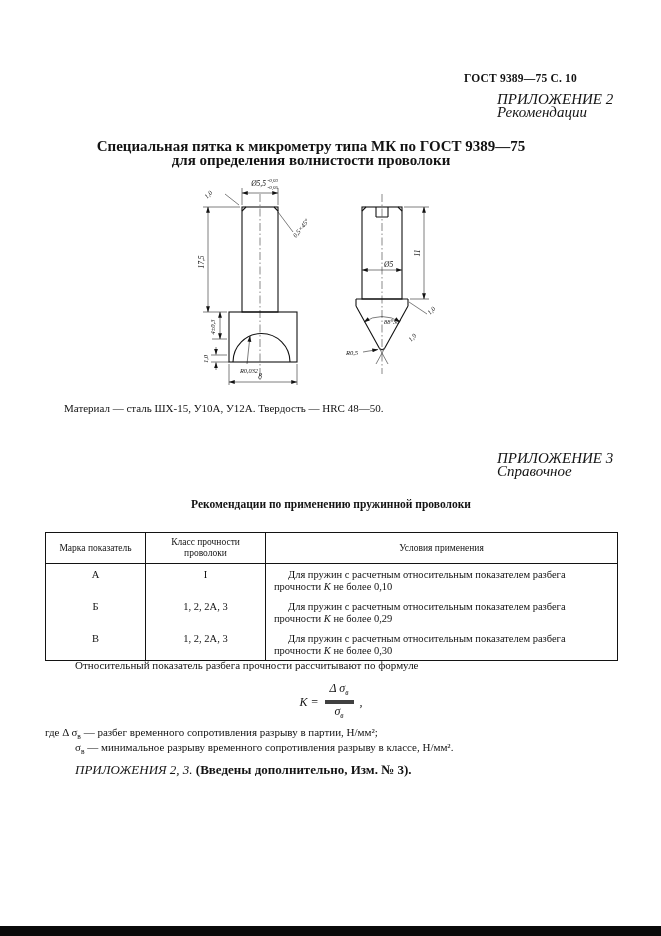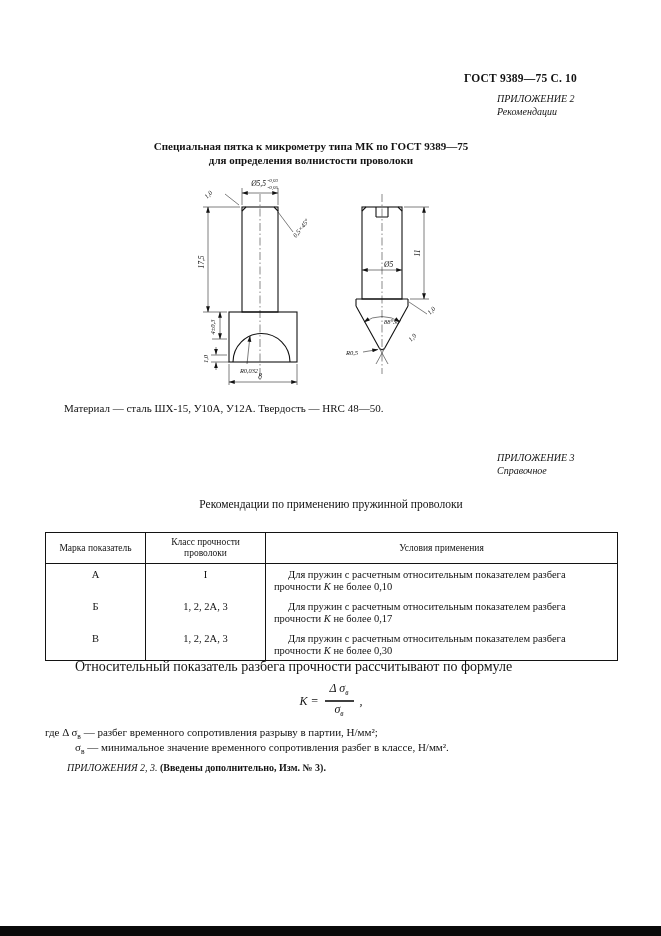--- a/index.html
+++ b/index.html
@@ -3,49 +3,49 @@
 <meta charset="utf-8">
 <style>
   html,body{margin:0;padding:0;background:#d8d8d8}
   #page{position:relative;width:661px;height:936px;background:#ffffff;overflow:hidden;
         font-family:"Liberation Serif",serif;color:#131313;-webkit-font-smoothing:antialiased}
   .abs{position:absolute}
   .it{font-style:italic}
   .b{font-weight:bold}
 
   .doc-ref{left:464px;top:72px;font-size:11.5px;font-weight:bold;letter-spacing:.2px}
-  .appendix{left:497px;font-size:10px;font-style:italic;line-height:12.5px}
+  .appendix{left:497px;font-size:15px;font-style:italic;line-height:12.5px}
   .appendix2{top:93px}
   .appendix3{top:452px}
 
   .fig-title{left:20px;top:139px;width:582px;text-align:center;font-weight:bold;
-             font-size:11px;line-height:14px}
+             font-size:15px;line-height:14px}
   .material{left:64px;top:402px;font-size:11px}
-  .table-title{left:45px;top:498px;width:572px;text-align:center;font-weight:normal;font-size:11.5px}
+  .table-title{left:45px;top:498px;width:572px;text-align:center;font-weight:bold;font-size:11.5px}
 
   table.spec{border-collapse:collapse;table-layout:fixed;width:572px;font-size:10.5px;color:#131313}
   .spec col.c1{width:100px}.spec col.c2{width:120px}.spec col.c3{width:352px}
   .spec th,.spec td{border-left:1px solid #131313;border-right:1px solid #131313}
   .spec thead th{border-top:1px solid #131313;border-bottom:1px solid #131313;font-weight:normal;
                  font-size:9.5px;text-align:center;vertical-align:middle;padding:4px 2px;line-height:11px}
   .spec tbody td{vertical-align:top;padding:5px 4px 4px;text-align:center;line-height:11.5px}
   .spec tbody td.cond{text-align:left;padding:5px 6px 4px 8px}
   .spec tbody tr:last-child td{border-bottom:1px solid #131313}
   .cond .l1{text-indent:14px}
 
-  .intro{left:75px;top:659px;font-size:14px}
+  .intro{left:75px;top:659px;font-size:11px}
   .formula{left:45px;top:682px;width:572px;display:flex;justify-content:center;align-items:center;
            gap:6px;font-size:12px;font-style:italic}
   .frac{display:inline-block;text-align:center;line-height:13px}
-  .frac .num{display:block;border-bottom:2px solid #404040;padding:0 5px 1px}
+  .frac .num{display:block;border-bottom:4px solid #404040;padding:0 5px 1px}
   .frac .den{display:block;padding-top:1px}
   sub{font-size:7.5px}
   .where1{left:45px;top:726px;font-size:11px}
   .where2{left:75px;top:741px;font-size:11px}
-  .footnote{left:67px;top:762px;font-size:10px}
+  .footnote{left:75px;top:762px;font-size:13px}
   .footnote .it{font-style:italic}
   .footnote .b{font-weight:bold}
 
   .bottom-bar{left:0;top:926px;width:661px;height:10px;background:#0a0a0a}
 
   svg text{font-family:"Liberation Serif",serif;font-style:italic}
 </style>
 </head>
 <body>
 
@@ -169,21 +169,21 @@
         <td class="cond">
           <div class="l1">Для пружин с расчетным относительным показателем разбега</div>
           <div><span>прочности </span><span class="it">К</span><span> не более 0,10</span></div>
         </td>
       </tr>
       <tr>
         <td>Б</td>
         <td>1, 2, 2А, 3</td>
         <td class="cond">
           <div class="l1">Для пружин с расчетным относительным показателем разбега</div>
-          <div><span>прочности </span><span class="it">К</span><span> не более 0,17</span></div>
+          <div><span>прочности </span><span class="it">К</span><span> не более 0,29</span></div>
         </td>
       </tr>
       <tr>
         <td>В</td>
         <td>1, 2, 2А, 3</td>
         <td class="cond">
           <div class="l1">Для пружин с расчетным относительным показателем разбега</div>
           <div><span>прочности </span><span class="it">К</span><span> не более 0,30</span></div>
         </td>
       </tr>
@@ -195,21 +195,21 @@
   <div class="abs formula">
     <span>К =</span>
     <span class="frac">
       <span class="num"><span>Δ σ</span><sub>в</sub></span>
       <span class="den"><span>σ</span><sub>в</sub></span>
     </span>
     <span>,</span>
   </div>
 
   <div class="abs where1"><span>где Δ σ</span><sub>в</sub><span> — разбег временного сопротивления разрыву в партии, Н/мм²;</span></div>
-  <div class="abs where2"><span>σ</span><sub>в</sub><span> — минимальное значение временного сопротивления разбег в классе, Н/мм².</span></div>
+  <div class="abs where2"><span>σ</span><sub>в</sub><span> — минимальное разрыву временного сопротивления разрыву в классе, Н/мм².</span></div>
 
   <div class="abs footnote">
     <span class="it">ПРИЛОЖЕНИЯ 2, 3. </span><span class="b">(Введены дополнительно, Изм. № 3).</span>
   </div>
 
   <div class="abs bottom-bar"></div>
 
 </div>
 
 </body></html>

